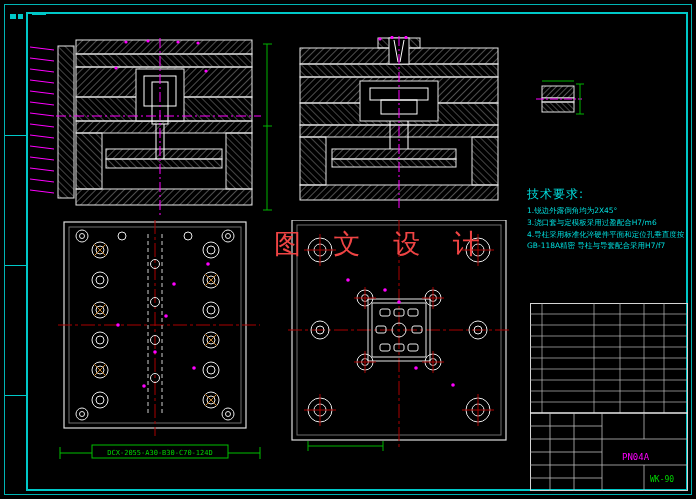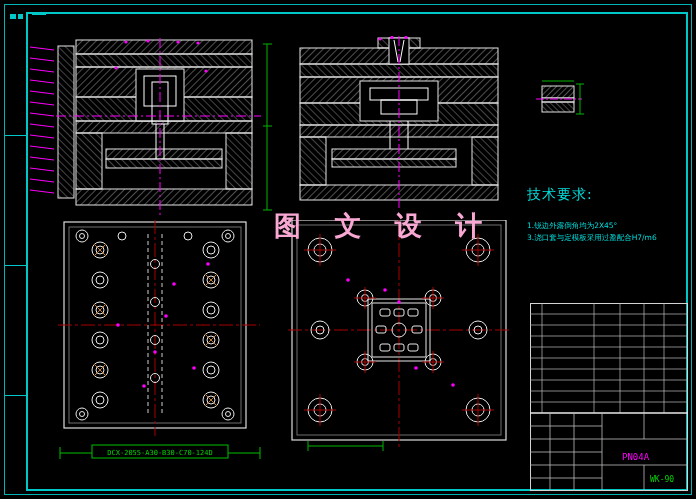--- a/index.html
+++ b/index.html
@@ -5,25 +5,25 @@
   html,body{margin:0;padding:0;background:#111;}
   #canvas{
     position:relative;width:696px;height:499px;background:#000;
     overflow:hidden;font-family:"DejaVu Sans",sans-serif;
   }
   .frame-outer{position:absolute;left:4px;top:4px;right:4px;bottom:4px;border:1px solid #00b4b4;}
   .frame-inner{position:absolute;left:26px;top:12px;right:8px;bottom:8px;border:2px solid #00c8c8;}
   .zone-mark{position:absolute;background:#00c8c8;}
   .abs{position:absolute;}
   .watermark{
-    position:absolute;left:274px;top:208px;color:#f9a8d4;font-size:27px;
-    font-weight:bold;letter-spacing:12px;white-space:nowrap;
+    position:absolute;left:274px;top:226px;color:#ef4444;font-size:27px;
+    font-weight:normal;letter-spacing:12px;white-space:nowrap;
   }
   .notes{position:absolute;left:527px;top:186px;width:158px;color:#00dede;}
-  .notes .nt{font-size:14px;margin-bottom:17px;letter-spacing:1px;}
+  .notes .nt{font-size:12px;margin-bottom:3px;letter-spacing:1px;}
   .notes .ni{font-size:7.5px;line-height:1.45;margin-bottom:1px;}
   svg{display:block;}
   svg text{font-family:"DejaVu Sans Mono",monospace;}
 </style>
 </head>
 <body>
 
 <div id="canvas">
 
   <div class="frame-outer"></div>
@@ -320,20 +320,21 @@
         <line x1="95" y1="221" x2="95" y2="231"></line>
     </g>
   </svg>
 
   <div class="watermark">图 文 设 计</div>
 
   <div class="notes">
     <div class="nt">技术要求:</div>
     <div class="ni">1.锐边外露倒角均为2X45°</div>
     <div class="ni">3.浇口套与定模板采用过盈配合H7/m6</div>
+    <div class="ni">4.导柱采用标准化淬硬件平面和定位孔垂直度按GB-118A精密 导柱与导套配合采用H7/f7</div>
   </div>
 
   <svg class="abs" style="left:530px;top:303px;" width="158" height="188" viewBox="0 0 158 188">
     <rect x="0.5" y="0.5" width="157" height="187" fill="none" stroke="#d4d4d4" stroke-width="1"></rect>
     <g stroke="#bdbdbd" stroke-width="0.7">
       <line x1="0" y1="11" x2="158" y2="11"></line>
         <line x1="0" y1="22" x2="158" y2="22"></line>
       <line x1="0" y1="33" x2="158" y2="33"></line>
         <line x1="0" y1="44" x2="158" y2="44"></line>
       <line x1="0" y1="55" x2="158" y2="55"></line>

